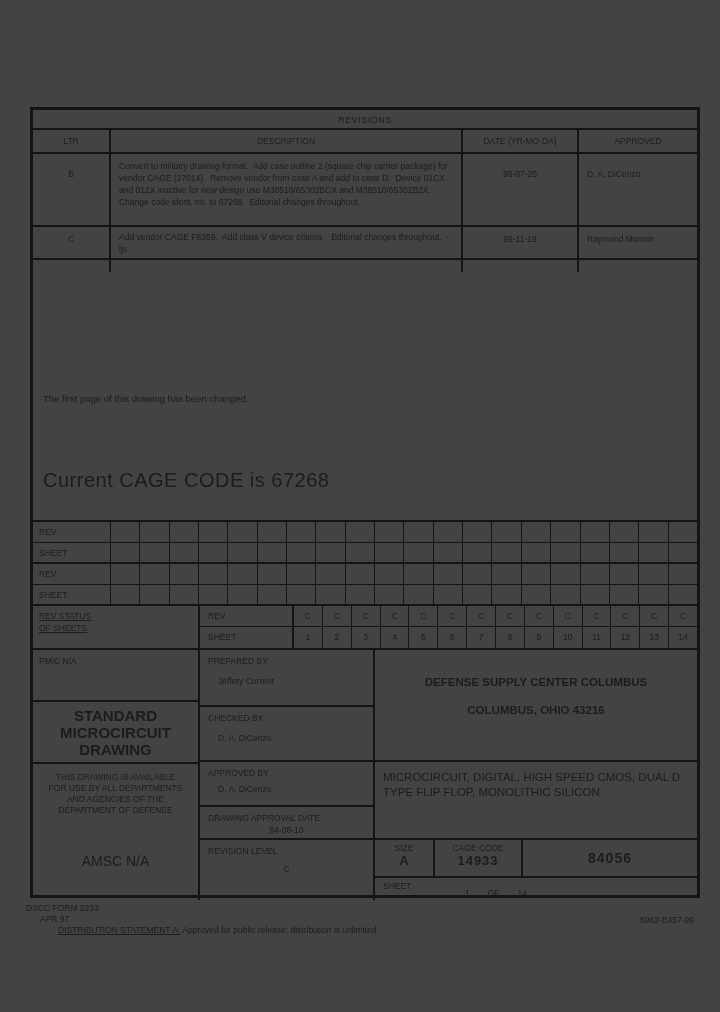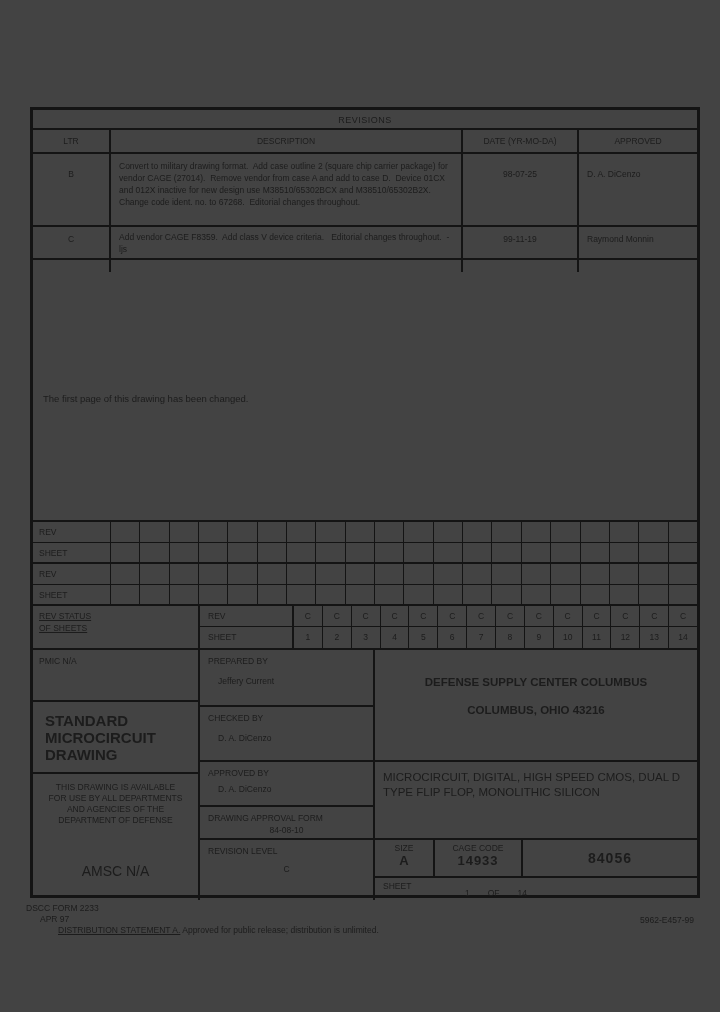--- a/index.html
+++ b/index.html
@@ -60,22 +60,22 @@
   .s-label { width: 94px; flex: none; border-right: 2px solid #141414; padding: 5px 0 0 8px; }
   .s-cell { flex: 1; border-right: 1px solid #141414; text-align: center; padding-top: 5px; }
   .s-cell:last-child { border-right: none; }
 
   
   .bottom { display: flex; height: 250px; }
   .col-left { width: 167px; flex: none; border-right: 2px solid #141414; display: flex; flex-direction: column; }
   .col-mid { width: 175px; flex: none; border-right: 2px solid #141414; display: flex; flex-direction: column; font-size: 8.5px; }
   .col-right { flex: 1; display: flex; flex-direction: column; }
   .pmic { height: 52px; border-bottom: 2px solid #141414; font-size: 8.5px; padding: 6px 0 0 6px; }
-  .smd-title { height: 72px; border-bottom: 2px solid #141414; display:flex; align-items:center; justify-content:center;
-               font-size: 15px; font-weight: bold; line-height: 17px; padding: 0 12px; }
+  .smd-title { height: 62px; border-bottom: 2px solid #141414; display:flex; align-items:center; justify-content:center;
+               text-align:center; font-size: 15px; font-weight: bold; line-height: 17px; padding: 0 12px; }
   .avail { flex: 1; text-align: center; font-size: 8.5px; line-height: 11px; padding-top: 8px; }
   .amsc { margin-top: 40px; font-size: 14px; }
   .mid-cell { border-bottom: 2px solid #141414; }
   .mid-cell .lab { padding: 6px 0 0 8px; }
   .mid-cell .val { padding: 10px 0 0 18px; }
   .prepared { height: 57px; }
   .checked { height: 55px; }
   .approvedby { height: 45px; }
   .appr-date { height: 33px; text-align: left; }
   .appr-date .val { text-align: center; padding: 2px 0 0 0; }
@@ -133,20 +133,21 @@
 
   <div class="row stub-row">
     <div class="cell c-ltr"></div>
     <div class="cell c-desc"></div>
     <div class="cell c-date"></div>
     <div class="cell c-appr"></div>
   </div>
 
   <div class="notes">
     <div class="note1">The first page of this drawing has been changed.</div>
+    <div class="note2">Current CAGE CODE is 67268</div>
   </div>
 
   <div class="grid">
     <div class="g-row">
       <div class="g-label">REV</div>
       <div style="display:flex;flex:1">
           <div class="g-cell"></div>
           <div class="g-cell"></div>
           <div class="g-cell"></div>
           <div class="g-cell"></div>
@@ -310,21 +311,21 @@
       </div>
       <div class="mid-cell checked">
         <div class="lab">CHECKED BY</div>
         <div class="val">D. A. DiCenzo</div>
       </div>
       <div class="mid-cell approvedby">
         <div class="lab">APPROVED BY</div>
         <div class="val" style="padding-top:6px">D. A. DiCenzo</div>
       </div>
       <div class="mid-cell appr-date">
-        <div class="lab">DRAWING APPROVAL FORM</div>
+        <div class="lab">DRAWING APPROVAL DATE</div>
         <div class="val">84-08-10</div>
       </div>
       <div class="mid-cell revlevel">
         <div class="lab">REVISION LEVEL</div>
         <div class="val">C</div>
       </div>
     </div>
 
     <div class="col-right">
       <div class="agency">

